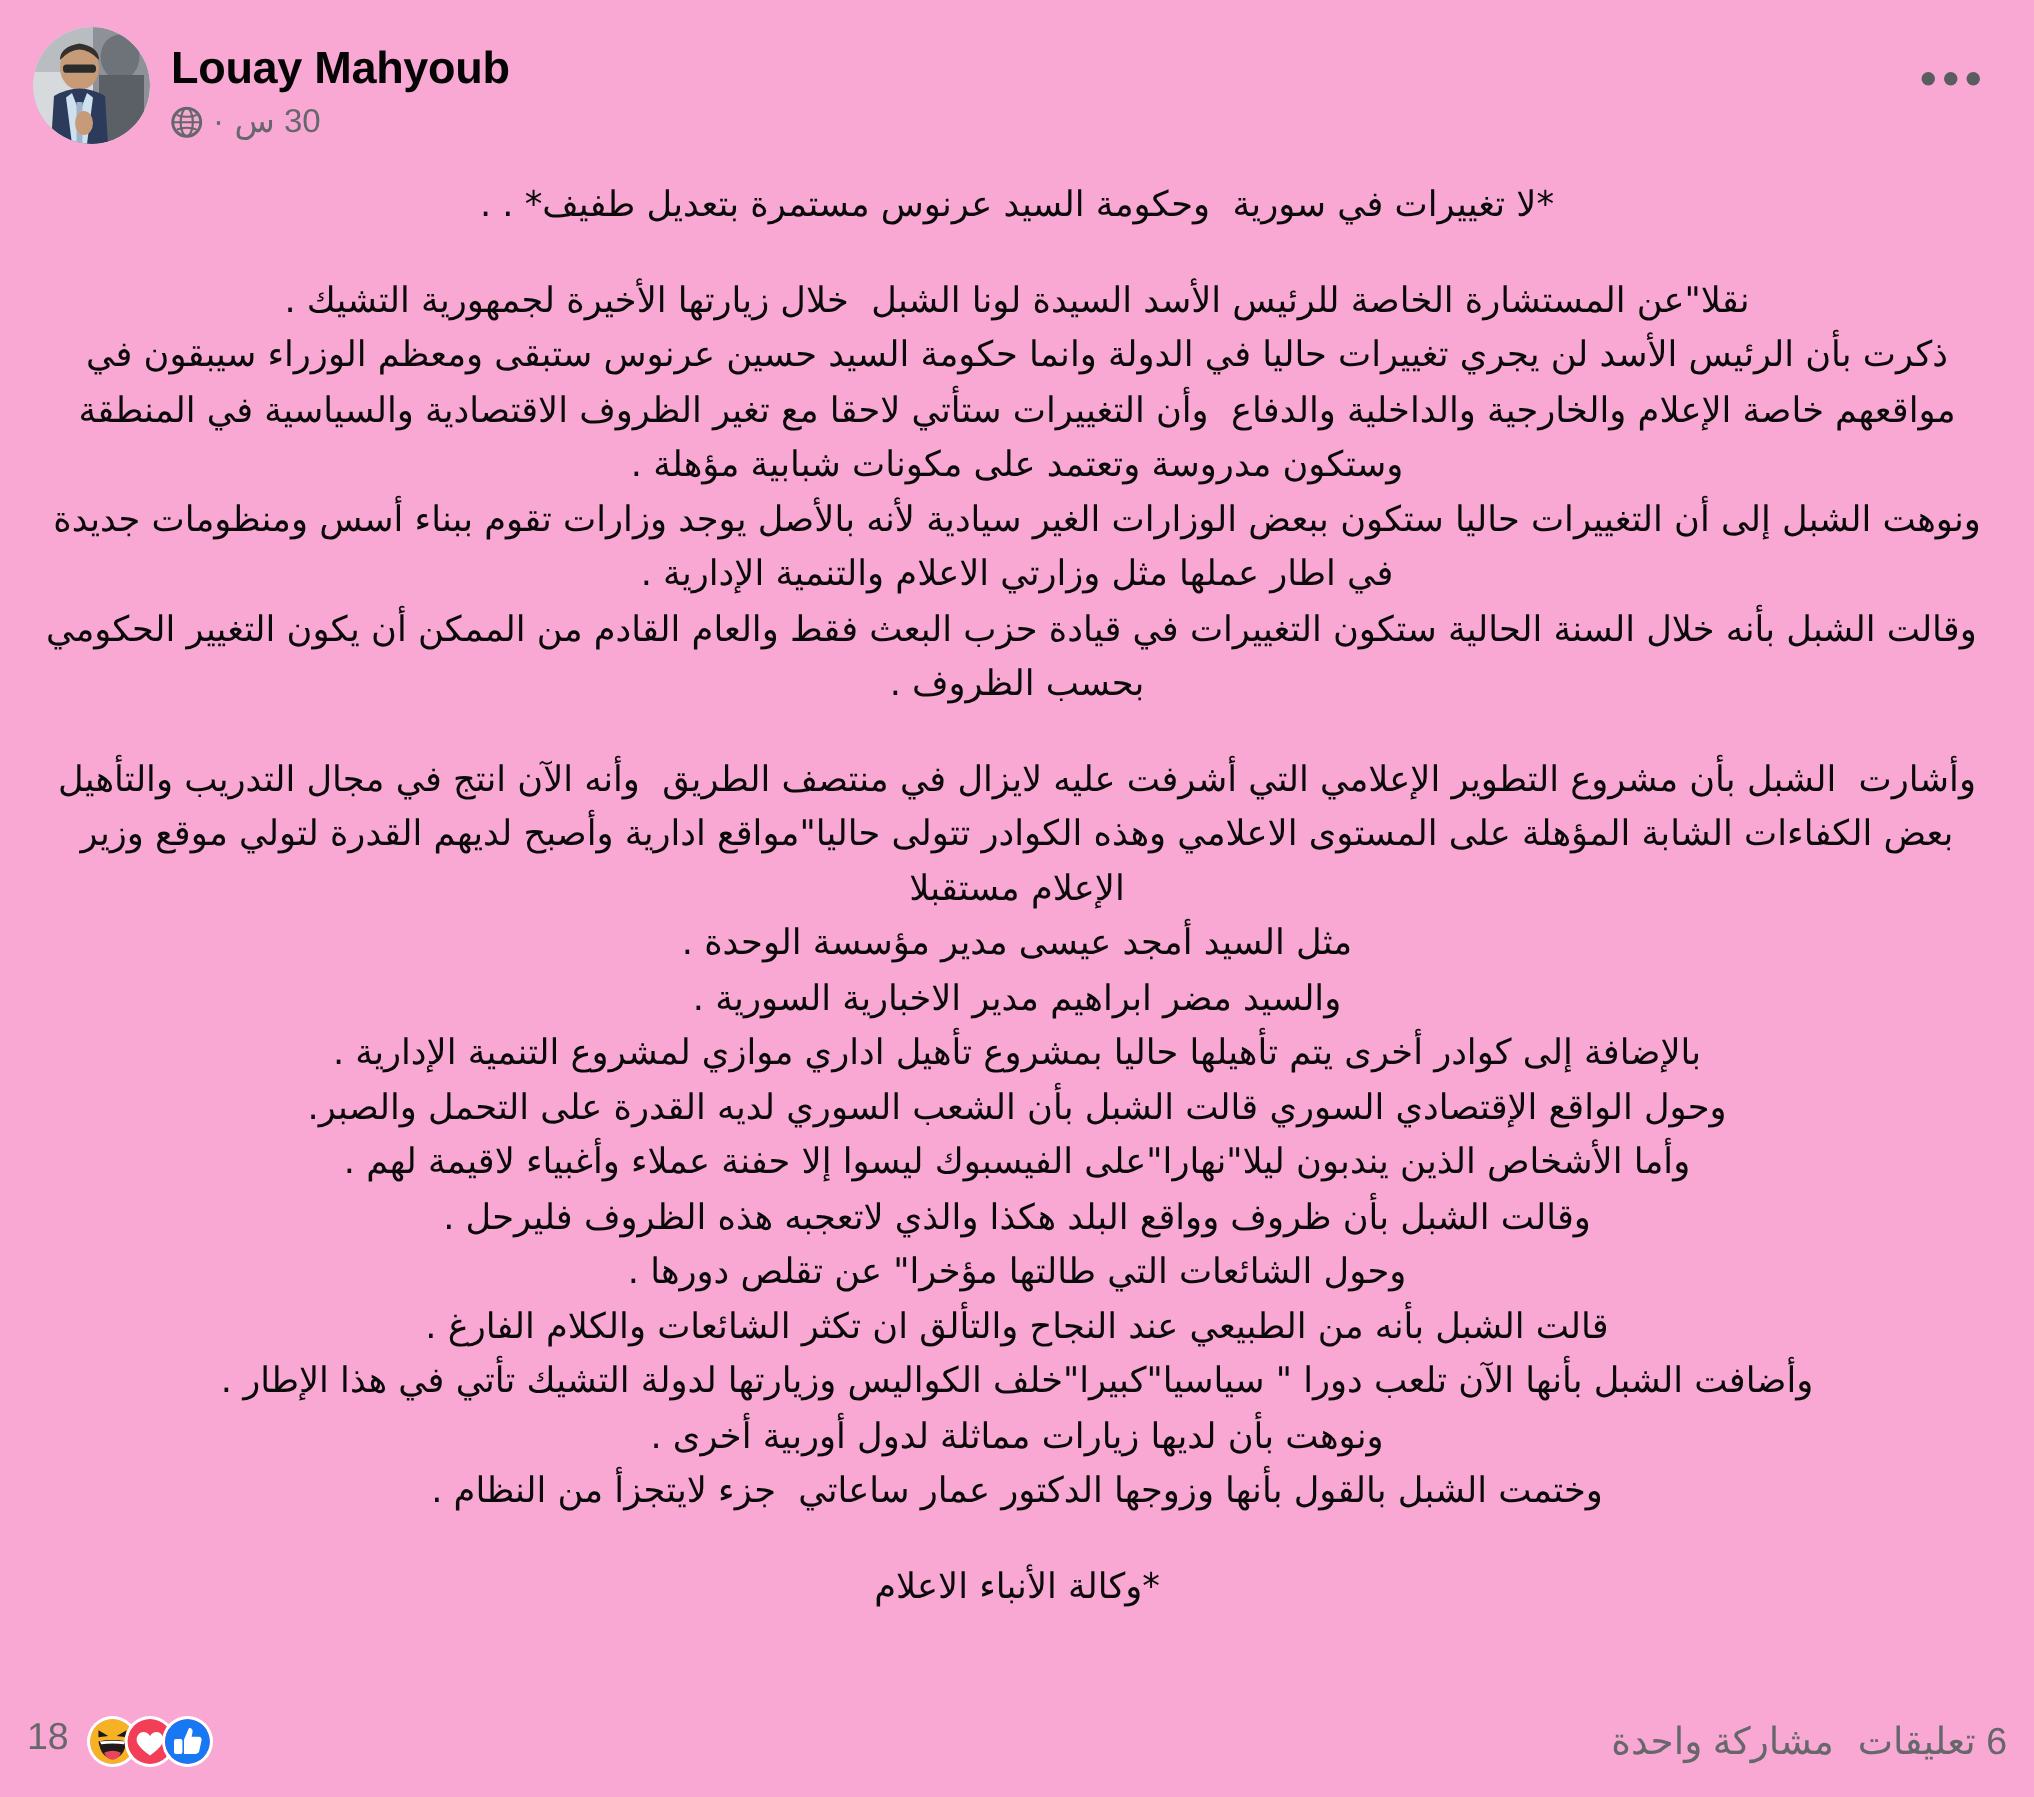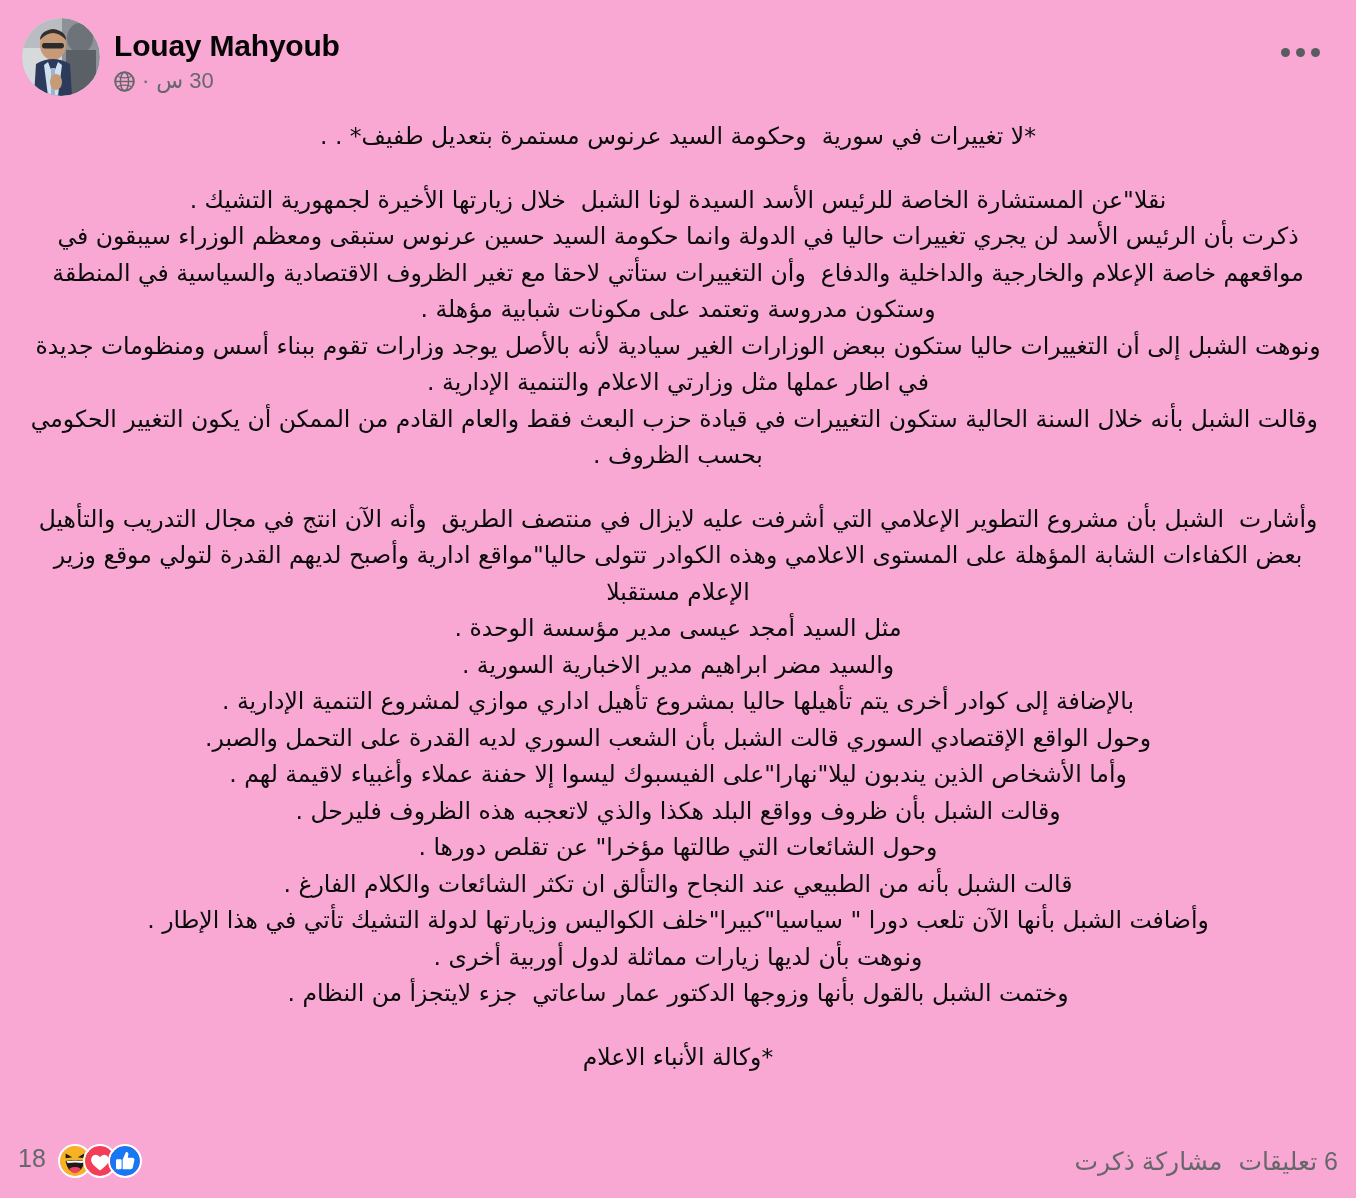--- a/index.html
+++ b/index.html
@@ -274,21 +274,21 @@
     <div class="para-gap"></div>
 
     <div class="para">*وكالة الأنباء الاعلام</div>
 
   </div>
 
   <div class="post-footer">
 
     <div class="footer-right">
       <span class="footer-stat">6 تعليقات</span>
-      <span class="footer-stat">مشاركة ذكرت</span>
+      <span class="footer-stat">مشاركة واحدة</span>
     </div>
 
     <div class="footer-left">
       <span class="reaction-count">18</span>
 
       <div class="reactions">
 
         <span class="reaction-icon">
           <svg viewBox="0 0 32 32" xmlns="http://www.w3.org/2000/svg">
             <circle cx="16" cy="16" r="16" fill="#F7B125"></circle>

